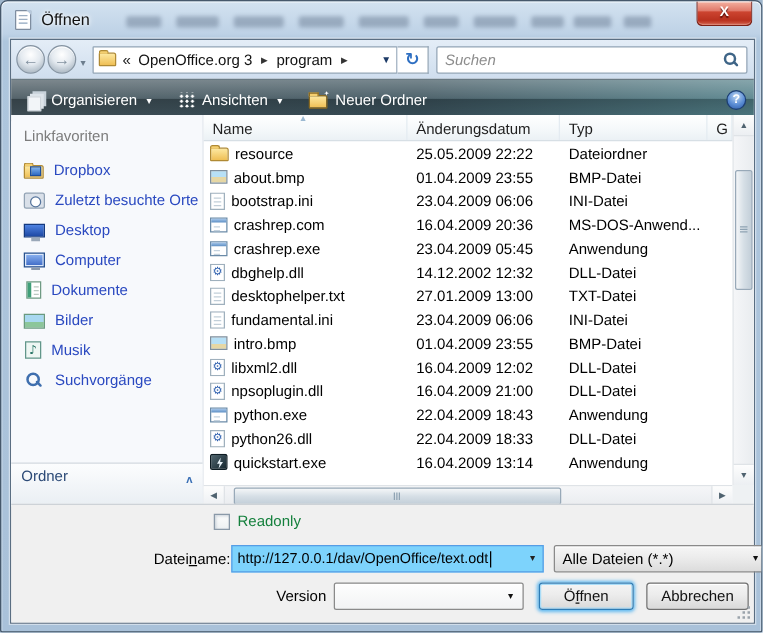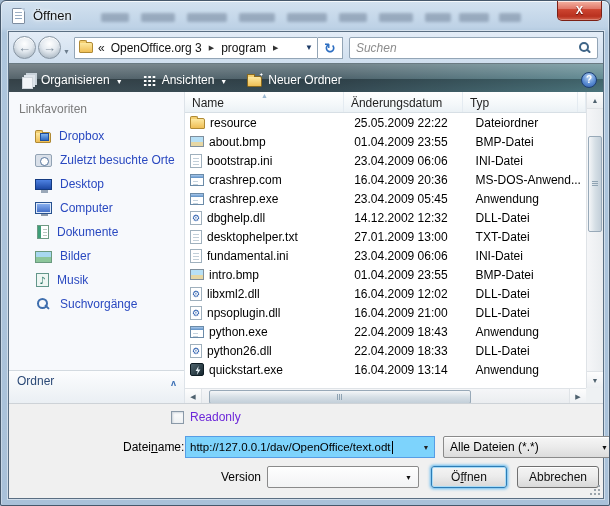--- a/index.html
+++ b/index.html
@@ -64,23 +64,23 @@
   .ic-views{width:13px;height:12px;flex:none;background:radial-gradient(circle,#fff 1.1px,transparent 1.3px);background-size:4.4px 4px;background-position:0 1px;}
   .ic-newfolder{width:15px;height:11px;position:relative;flex:none;background:linear-gradient(#fde8a0,#efbf55);border:1px solid #8a6a20;border-radius:1px 2px 1px 1px;margin-top:2px;}
   .ic-newfolder::before{content:"";position:absolute;top:-3px;left:-1px;width:6px;height:2px;background:#f4cf70;border:1px solid #8a6a20;border-bottom:none;}
   .ic-newfolder::after{content:"";position:absolute;right:-2px;top:-4px;width:4px;height:4px;background:#fff;clip-path:polygon(50% 0,62% 38%,100% 50%,62% 62%,50% 100%,38% 62%,0 50%,38% 38%);}
   .help-btn{margin-left:auto;width:16px;height:16px;border-radius:50%;flex:none;
     background:radial-gradient(circle at 50% 30%,#bcd6f2,#5b8dd4 55%,#2c5aa8);
     border:1px solid #1d3f74;color:#fff;font-weight:bold;font-size:10px;text-align:center;line-height:14px;}
 
   
   .main{position:absolute;left:0;top:60px;right:0;height:313px;display:flex;background:#fff;}
-  .sidebar{width:176px;flex:none;background:#f7f9fc;border-right:1px solid #dde3e9;position:relative;}
+  .sidebar{width:154px;flex:none;background:#f7f9fc;border-right:1px solid #dde3e9;position:relative;}
   .sb-header{color:#7c7c7c;padding:10px 0 8px 10px;}
-  .sb-item{display:flex;align-items:center;gap:8px;height:24px;padding-left:26px;color:#2a49c0;cursor:default;}
+  .sb-item{display:flex;align-items:center;gap:8px;height:24px;padding-left:10px;color:#2a49c0;cursor:default;}
   .sb-footer{position:absolute;left:0;right:0;bottom:0;height:22px;border-top:1px solid #d3dae0;
     background:linear-gradient(#fcfdfe,#e9eef3);display:flex;align-items:flex-end;padding:17px 8px;color:#2c4a77;}
   .sb-footer .chev{margin-left:auto;color:#3a6fb5;font-size:9px;font-weight:bold;}
 
   
   .si{width:17px;height:15px;flex:none;position:relative;}
   .si-folder{width:16px;height:11px;margin-top:3px;background:linear-gradient(#fde8a0,#efbf55);border:1px solid #b08a34;border-radius:1px 2px 1px 1px;}
   .si-folder::before{content:"";position:absolute;top:-3px;left:-1px;width:6px;height:2px;background:#f4cf70;border:1px solid #b08a34;border-bottom:none;border-radius:2px 2px 0 0;}
   .si-dropbox::after{content:"";position:absolute;right:1px;bottom:1px;width:7px;height:6px;background:linear-gradient(#7fb3ef,#2f6ac2);border:1px solid #1d4f9e;}
   .si-recent{background:#d9e0e9;border:1px solid #92a3b4;border-radius:2px;height:13px;margin-top:1px;}
@@ -141,21 +141,21 @@
   .hs-btn.right{right:0;border-left:1px solid #dfe3e7;}
   .hs-thumb{position:absolute;top:1px;bottom:1px;left:24px;width:262px;border:1px solid #98a9b8;border-radius:2px;
     background:linear-gradient(#f4f6f8,#d6dfe6 50%,#c3cfd9);}
   .hs-thumb::after{content:"";position:absolute;top:3px;bottom:3px;left:calc(50% - 3px);width:1px;background:#8fa3b3;box-shadow:2px 0 0 #8fa3b3,4px 0 0 #8fa3b3;}
   .scroll-corner{position:absolute;right:0;bottom:0;width:17px;height:17px;background:#eef1f3;}
 
   
   .footer{position:absolute;left:0;right:0;bottom:0;height:95px;background:#f0f0f0;border-top:1px solid #cdd2d7;}
   .readonly-row{position:absolute;left:162px;top:6px;display:flex;align-items:center;gap:6px;}
   .checkbox{width:13px;height:13px;background:linear-gradient(#fcfcfc,#eef1f3);border:1px solid #8a99a8;box-shadow:inset 1px 1px 2px rgba(120,140,160,.35);}
-  .readonly-label{color:#6d28d9;text-align:center;}
+  .readonly-label{color:#15803d;text-align:center;}
   .row-abs{position:absolute;height:22px;display:flex;align-items:center;}
   .lbl{color:#000;}
   .u{text-decoration:underline;}
   .combo-edit{position:absolute;left:160px;top:0;width:250px;height:22px;background:#7dd3fc;border:1px solid #569de5;display:flex;align-items:center;}
   .combo-edit .val{padding-left:4px;white-space:nowrap;overflow:hidden;font-size:11.5px;}
   .caret{display:inline-block;width:1px;height:13px;background:#000;margin-left:1px;flex:none;}
   .ce-arrow{margin-left:auto;width:16px;text-align:center;font-size:7px;color:#222;flex:none;}
   .combo{height:22px;border:1px solid #8a8a8a;border-radius:2px;display:flex;align-items:center;
     background:linear-gradient(#f6f6f6,#ececec 45%,#dcdcdc);box-shadow:inset 0 1px 0 #fff;}
   .combo .val{padding-left:6px;white-space:nowrap;overflow:hidden;}

